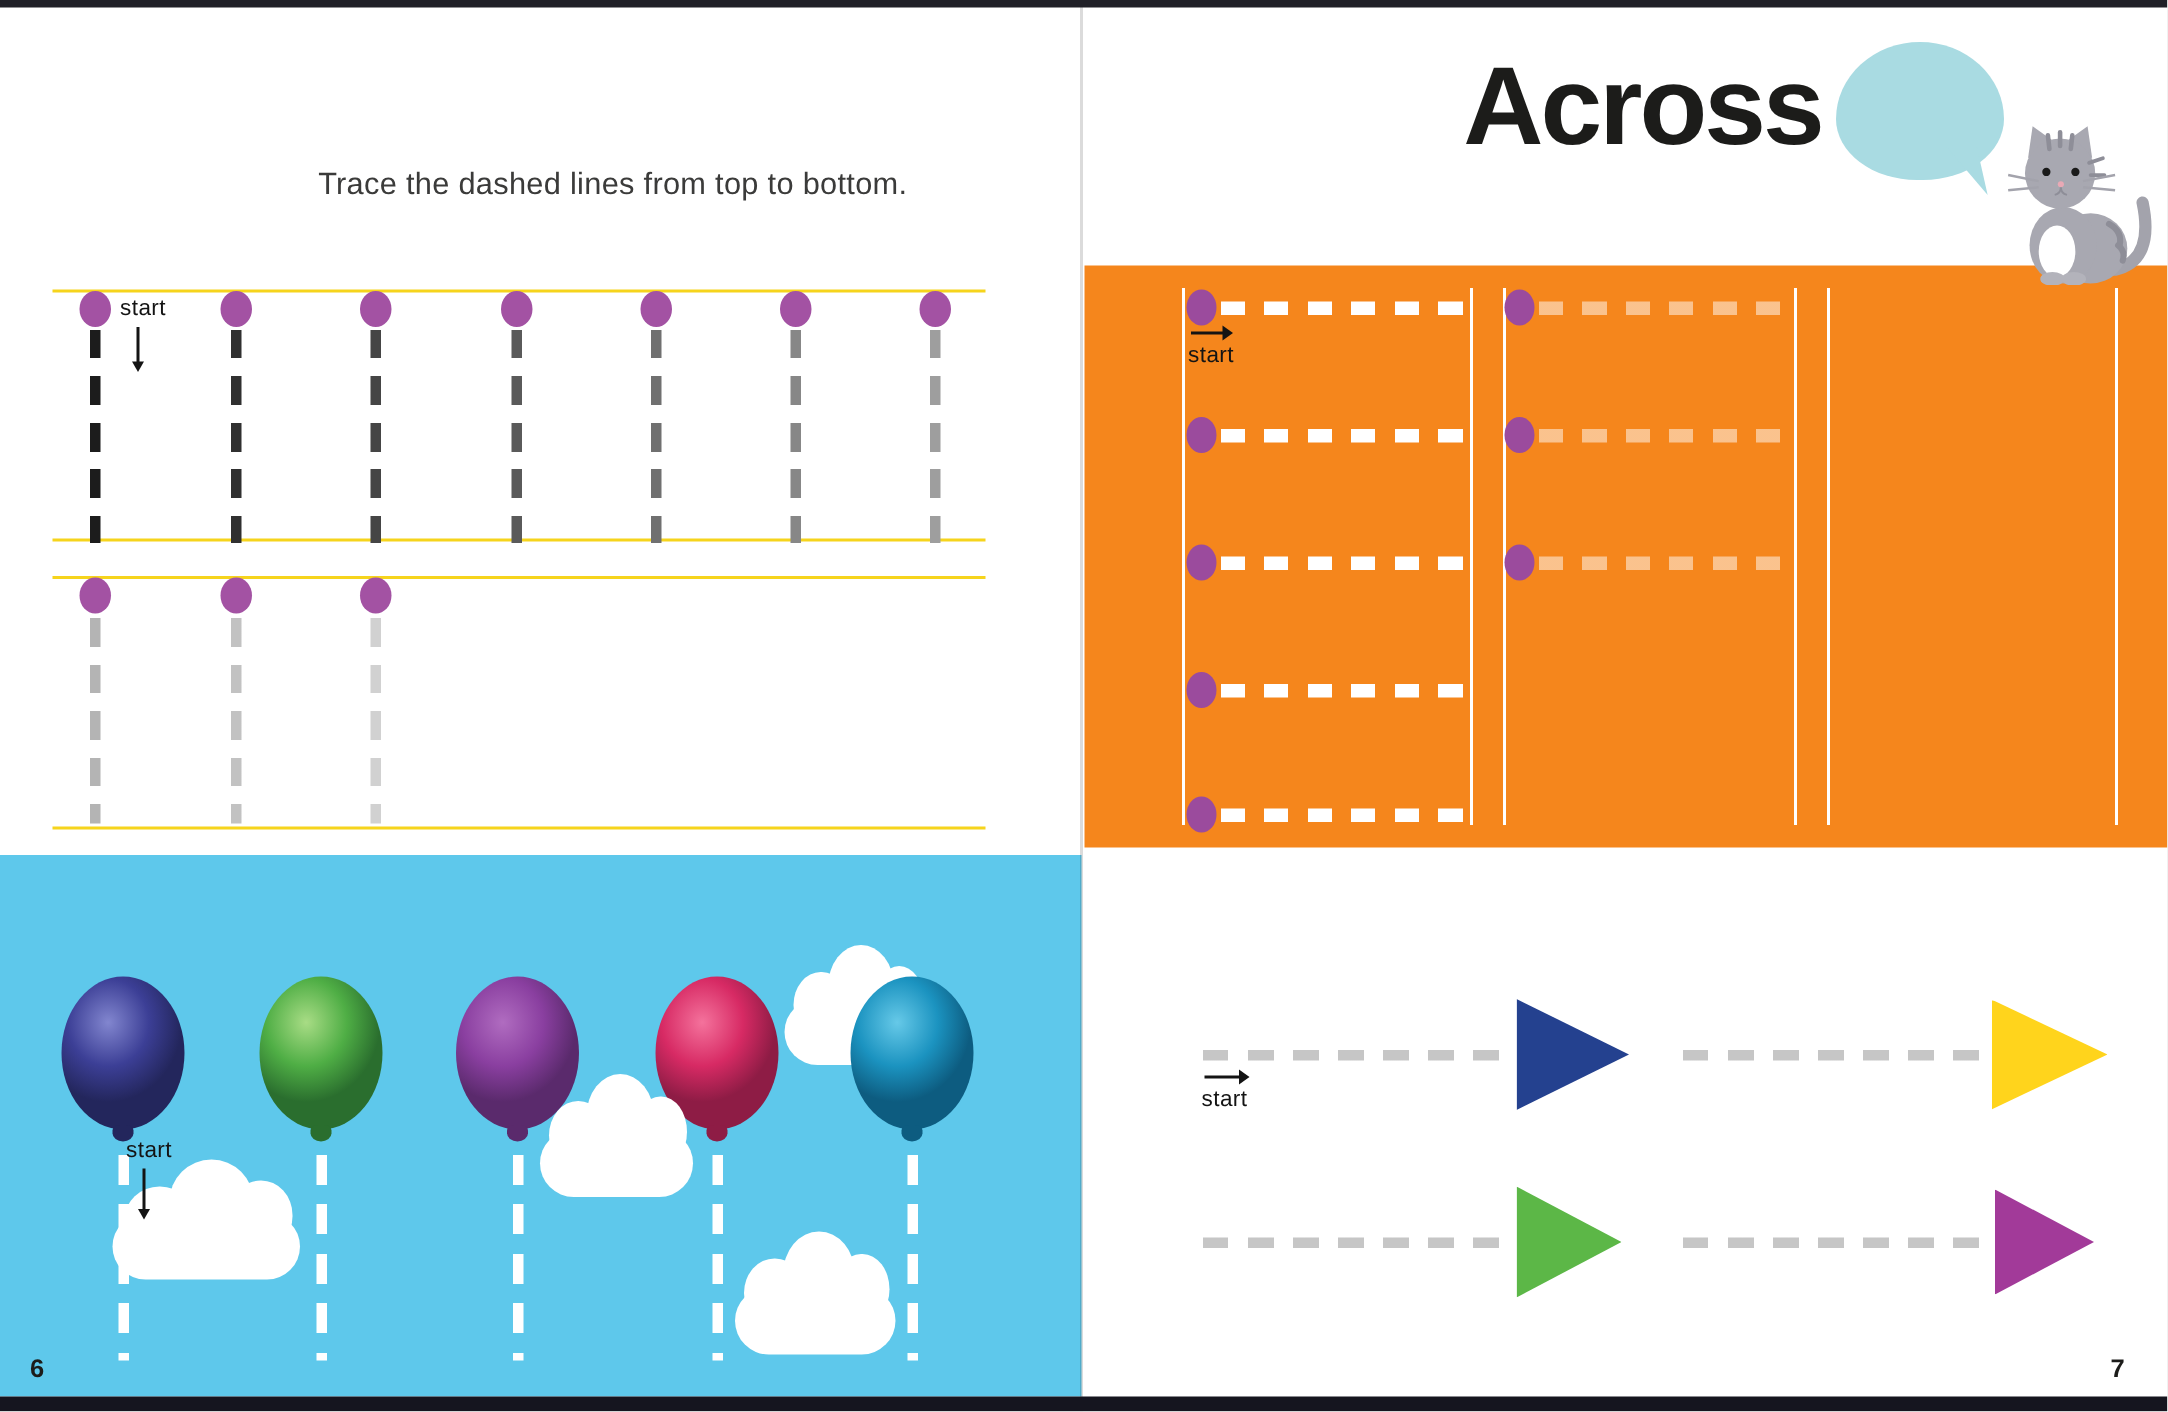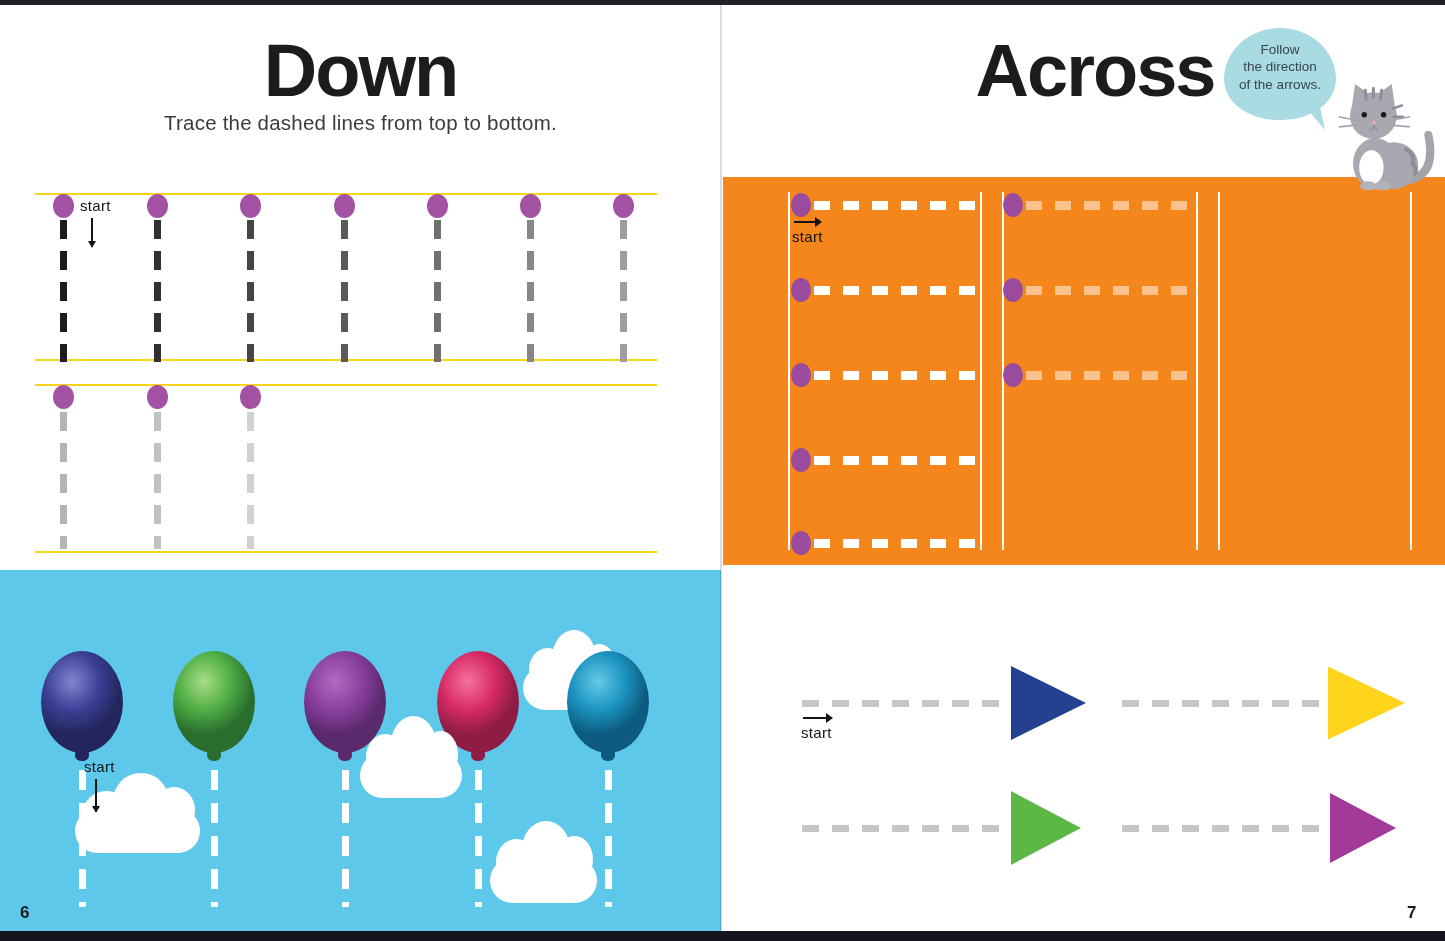--- a/index.html
+++ b/index.html
@@ -137,45 +137,39 @@
     <i style="left:30%;top:0;width:45%;height:70%;"></i>
       <i style="left:62%;top:18%;width:34%;height:58%;"></i>
   </div>
   <div class="cloud" style="left:490px;top:821px;width:107px;height:82px;z-index:4;">
     <i class="base"></i>
       <i style="left:6%;top:22%;width:38%;height:56%;"></i>
     <i style="left:30%;top:0;width:45%;height:70%;"></i>
       <i style="left:62%;top:18%;width:34%;height:58%;"></i>
   </div>
 
-  <h1 class="title" style="left:0;width:721px;">Down</h1>
-  <p class="subtitle" style="left:0;width:721px;">Trace the dashed lines from top to bottom.</p>
+  <p class="subtitle" style="left:0;width:721px;padding-left:48px;">Trace the dashed lines from top to bottom.</p>
 
   <div class="start-group" style="left:80px;top:197px;">
     <span class="start-label">start</span>
     <div class="varrow" style="left:11px;top:21px;height:27px;"></div>
   </div>
 
 
   <div class="start-group" style="left:84px;top:758px;">
     <span class="start-label">start</span>
     <div class="varrow" style="left:11px;top:21px;height:31px;"></div>
   </div>
 
   <span class="page-num" style="left:20px;">6</span>
 
   <h1 class="title" style="left:745px;width:700px;">Across</h1>
 
   <div class="bubble" style="background: rgb(169, 219, 226);"></div>
   <div class="bubble-tail" style="background: rgb(169, 219, 226);"></div>
-  <div class="bubble-text">
-    <span>Follow</span>
-    <span>the direction</span>
-    <span>of the arrows.</span>
-  </div>
 
   <svg class="cat" viewBox="0 0 115 110">
     <path d="M88,100 Q114,94 106,56" stroke="#a3a3ac" stroke-width="8" fill="none" stroke-linecap="round"></path>
     <ellipse cx="72" cy="86" rx="24" ry="23" fill="#a8a8b1"></ellipse>
     <ellipse cx="54" cy="84" rx="22" ry="25" fill="#a8a8b1"></ellipse>
     <path d="M84,70 q9,5 7,14" stroke="#8e8e98" stroke-width="4" fill="none" stroke-linecap="round"></path>
     <path d="M90,84 q5,4 3,10" stroke="#8e8e98" stroke-width="4" fill="none" stroke-linecap="round"></path>
     <rect x="44" y="90" width="7" height="16" rx="3" fill="#a8a8b1"></rect>
     <rect x="57" y="90" width="7" height="16" rx="3" fill="#a8a8b1"></rect>
     <ellipse cx="50" cy="88" rx="12" ry="17" fill="#ffffff"></ellipse>

